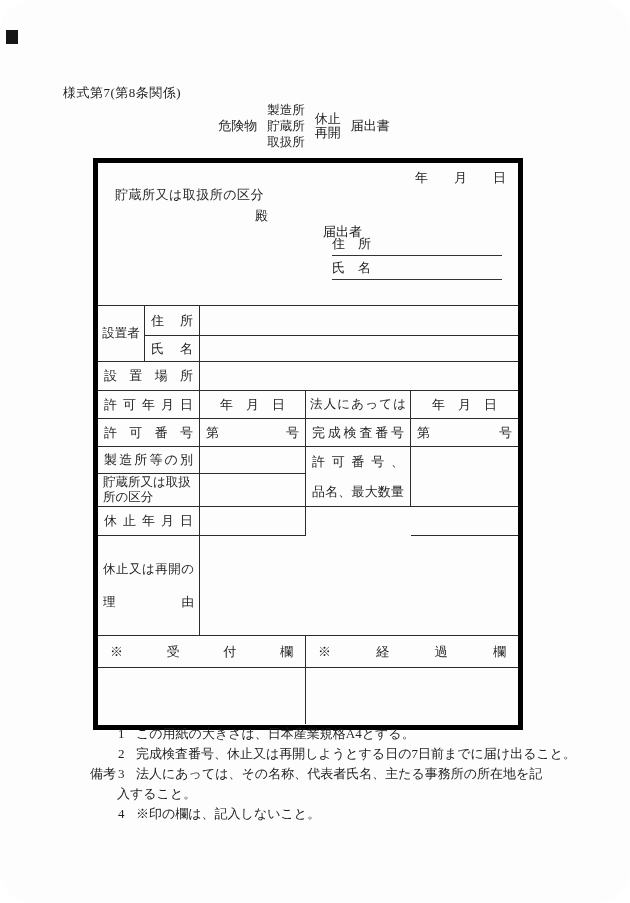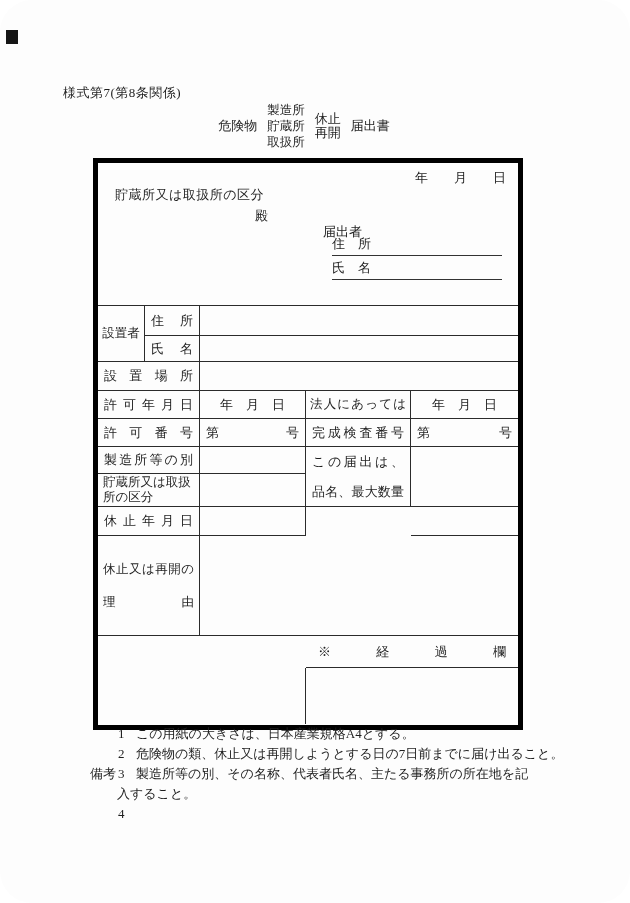--- a/index.html
+++ b/index.html
@@ -133,66 +133,70 @@
       <div class="cell between nr" style="grid-area:5/5/6/6;">
         <span>第</span>
         <span>号</span>
       </div>
 
       <div class="cell" style="grid-area:6/1/7/3;">
         <span class="jl">製造所等の別</span>
       </div>
       <div class="cell" style="grid-area:6/3/7/4;"></div>
       <div class="cell vcol haz" style="grid-area:6/4/8/5;">
-        <span class="jl">この届出は、</span>
+        <span class="jl">許可番号、</span>
         <span class="jl">品名、最大数量</span>
       </div>
       <div class="cell nr" style="grid-area:6/5/8/6;"></div>
       <div class="cell small" style="grid-area:7/1/8/3;padding:0 5px;line-height:15px;">
         <span>貯蔵所又は取扱所の区分</span>
       </div>
       <div class="cell" style="grid-area:7/3/8/4;"></div>
 
       <div class="cell" style="grid-area:8/1/9/3;">
         <span class="jl">休止年月日</span>
       </div>
       <div class="cell" style="grid-area:8/3/9/4;"></div>
       <div class="cell nr" style="grid-area:8/5/9/6;"></div>
 
       <div class="cell vcol reason small" style="grid-area:9/1/10/3;">
         <span class="jl">休止又は再開の</span>
         <span class="jl">理由</span>
       </div>
       <div class="cell nr" style="grid-area:9/3/10/6;"></div>
 
+      <div class="cell" style="grid-area:10/1/11/4;padding:0 12px;">
+        <span class="jl">※　受　付　欄</span>
+      </div>
       <div class="cell nr" style="grid-area:10/4/11/6;padding:0 12px;">
         <span class="jl">※　経　過　欄</span>
       </div>
       <div class="cell nb" style="grid-area:11/1/12/4;"></div>
       <div class="cell nb nr" style="grid-area:11/4/12/6;"></div>
     </div>
   </div>
 
   <div class="notes">
     <div class="notes-label">備考</div>
     <div class="notes-items">
       <div class="note">
         <span class="nno">1</span>
         <span class="ntxt">この用紙の大きさは、日本産業規格A4とする。</span>
       </div>
       <div class="note">
         <span class="nno">2</span>
-        <span class="ntxt">危険物の類、休止又は再開しようとする日の7日前までに届け出ること。</span>
+        <span class="ntxt">完成検査番号、休止又は再開しようとする日の7日前までに届け出ること。</span>
       </div>
       <div class="note">
         <span class="nno">3</span>
-        <span class="ntxt">製造所等の別、その名称、代表者氏名、主たる事務所の所在地を記</span>
+        <span class="ntxt">法人にあっては、その名称、代表者氏名、主たる事務所の所在地を記</span>
       </div>
       <div class="note cont">
         <span class="ntxt">入すること。</span>
       </div>
       <div class="note">
         <span class="nno">4</span>
+        <span class="ntxt">※印の欄は、記入しないこと。</span>
       </div>
     </div>
   </div>
 
 </div>
 
 </body></html>

